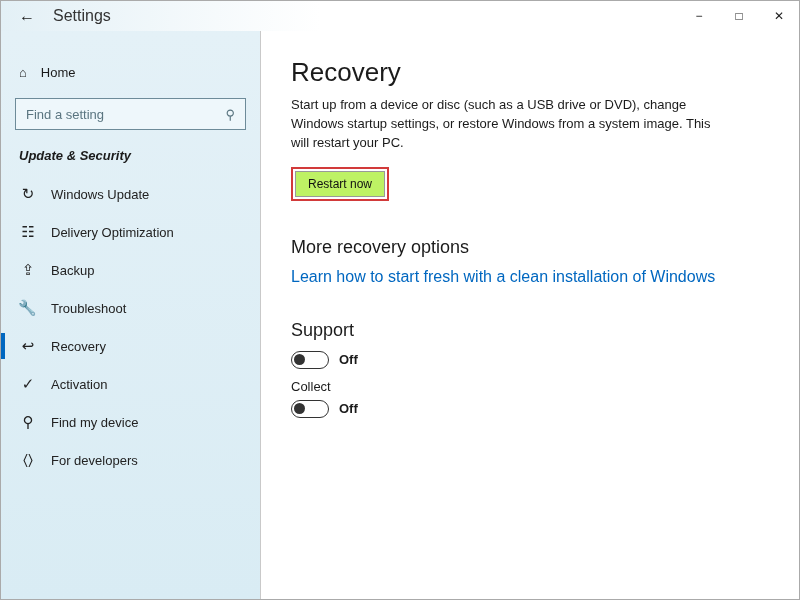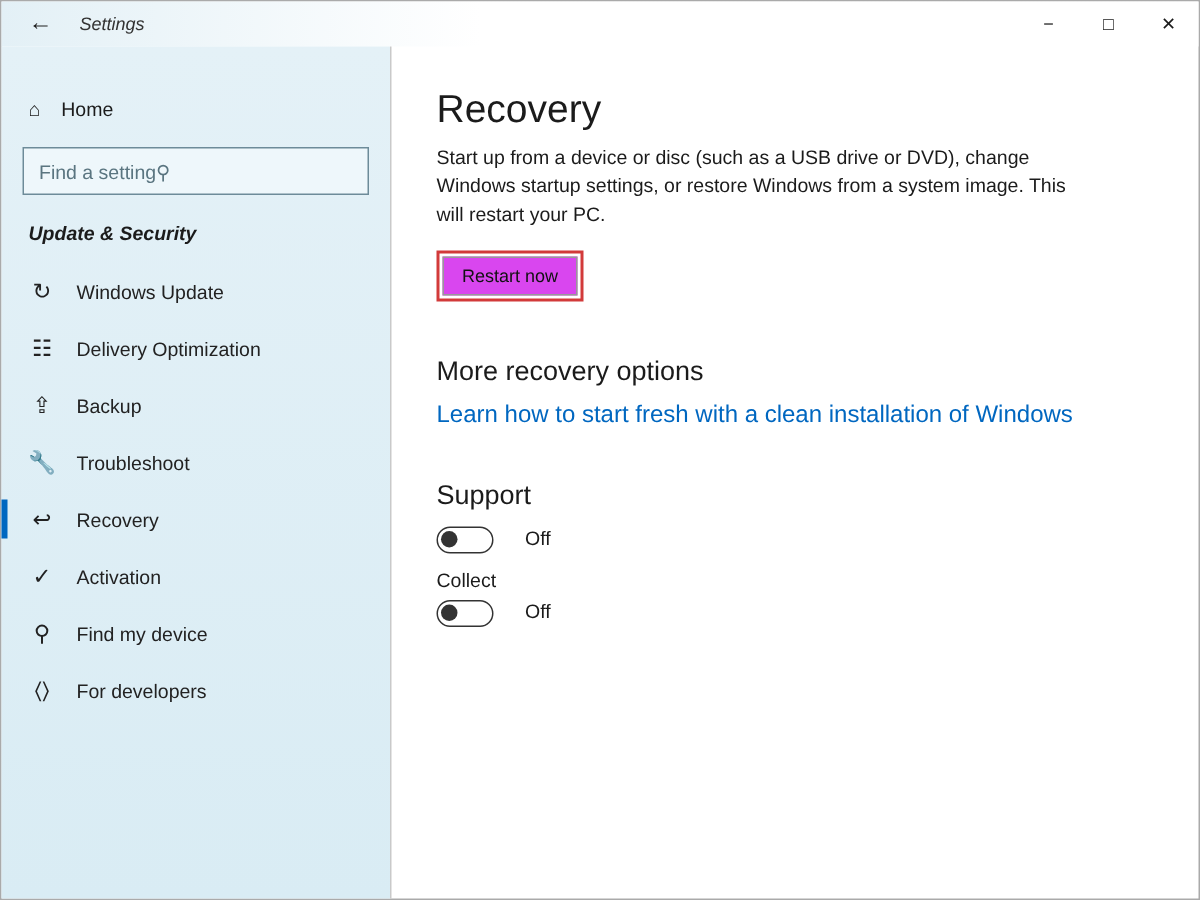--- a/index.html
+++ b/index.html
@@ -31,23 +31,22 @@
     display: flex;
     align-items: center;
     gap: 18px;
     padding-left: 18px;
   }
   .titlebar-left .back-arrow {
     font-size: 16px;
     line-height: 1;
   }
   .titlebar-title {
-    font-size: 12px;
+    font-size: 16px;
     color: #333;
-    font-style: italic;
   }
   .win-controls {
     display: flex;
     gap: 0;
   }
   .win-btn {
     width: 40px;
     height: 30px;
     display: flex;
     align-items: center;
@@ -73,21 +72,21 @@
     gap: 14px;
     padding: 6px 18px 10px 18px;
     font-size: 13px;
   }
   .search-wrap {
     padding: 8px 14px 12px 14px;
   }
   .search-box {
     display: flex;
     align-items: center;
-    justify-content: flex-start;
+    justify-content: space-between;
     border: 1px solid #6d8b99;
     background: #eef7fb;
     height: 32px;
     padding: 0 10px;
     color: #5a7580;
     font-size: 13px;
   }
   .category {
     font-weight: 600;
     font-size: 13px;
@@ -146,43 +145,44 @@
     line-height: 1.45;
     max-width: 420px;
     margin-bottom: 14px;
   }
   .btn-highlight {
     display: inline-block;
     border: 2px solid #d23a3a;
     padding: 2px;
   }
   .win-button {
-    background: #d946ef;
+    background: #bef264;
     border: 1px solid #999;
     padding: 5px 12px;
     font-size: 12px;
     color: #111;
   }
   .link {
     color: #0067c0;
     font-size: 16px;
     margin-bottom: 10px;
     display: inline-block;
   }
   .toggle-row {
     margin-bottom: 10px;
   }
   .toggle-label {
     font-size: 13px;
     margin-bottom: 6px;
   }
   .toggle {
     display: flex;
-    align-items: flex-start;
-    gap: 21px;
+    align-items: center;
+    gap: 10px;
+    font-weight: bold;
   }
   .toggle-switch {
     width: 38px;
     height: 18px;
     border: 1.5px solid #333;
     border-radius: 10px;
     position: relative;
     background: #fff;
   }
   .toggle-switch::after {

